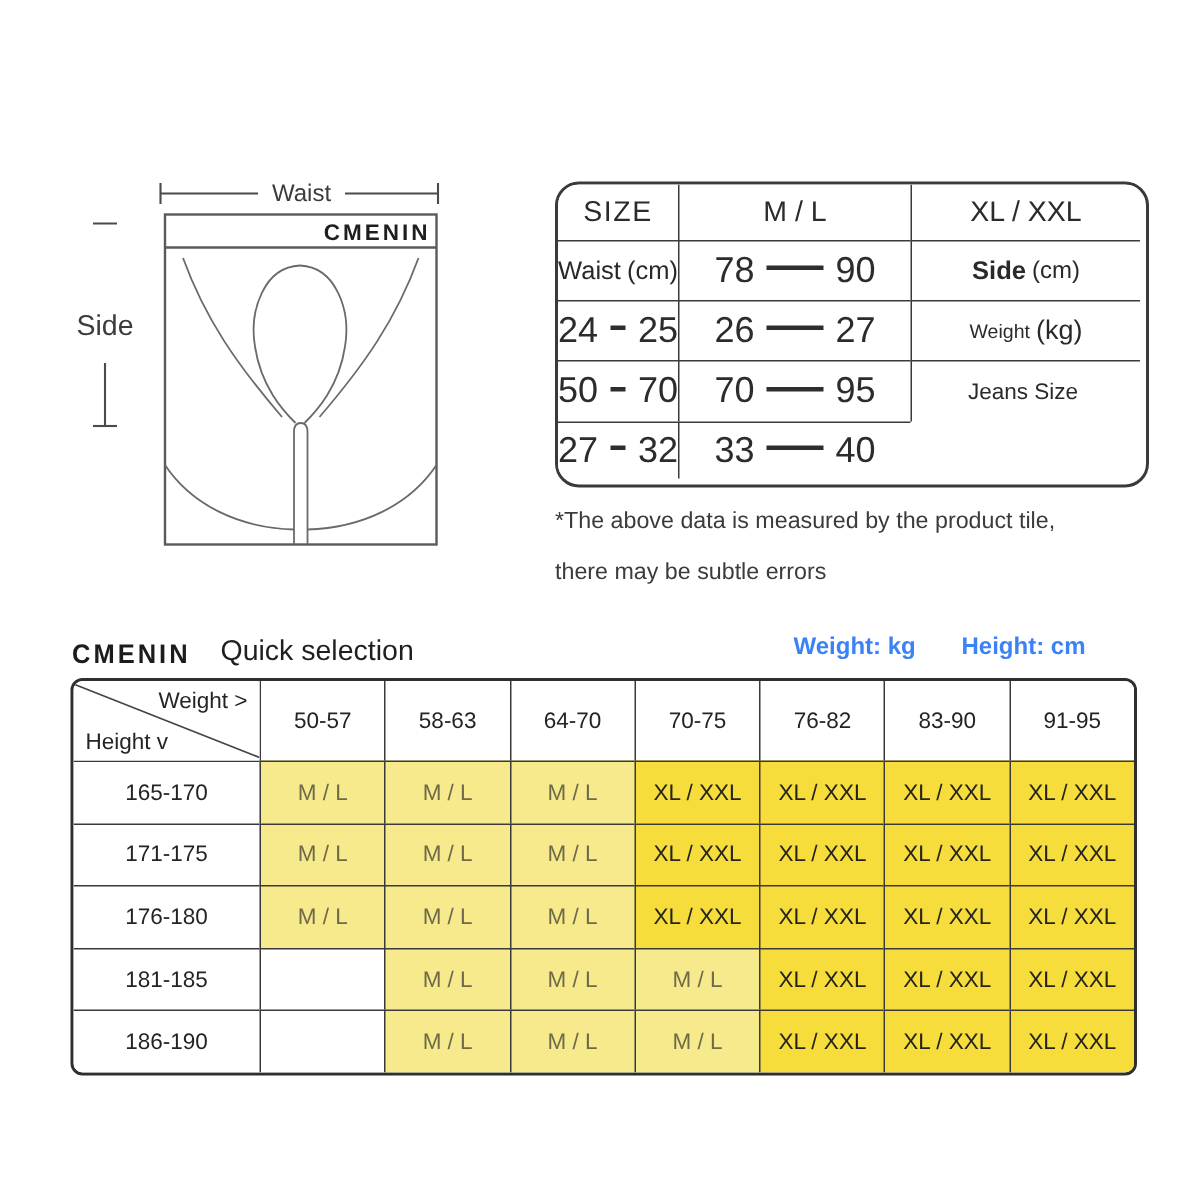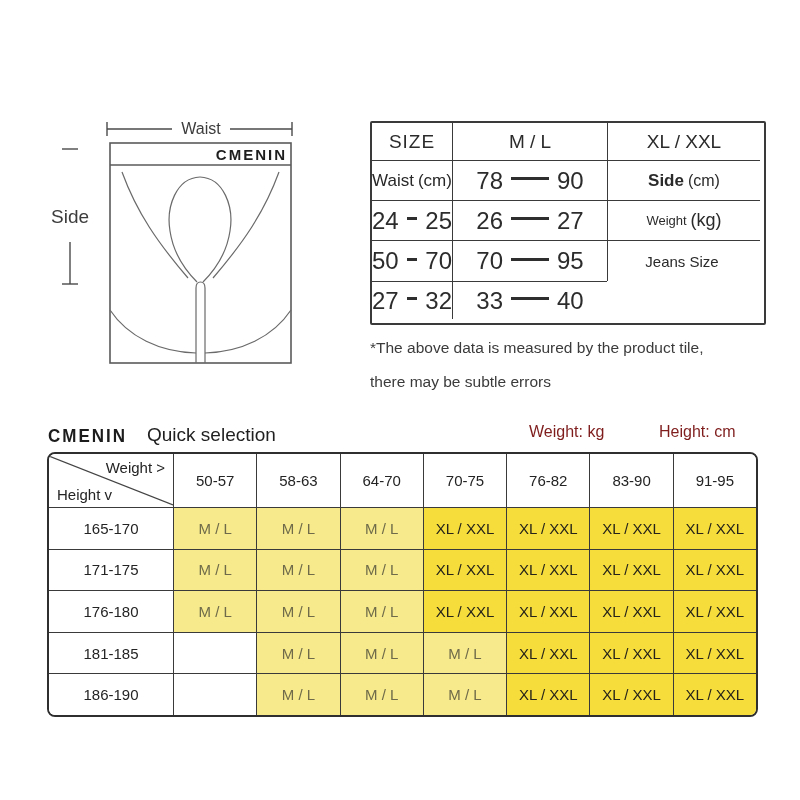--- a/index.html
+++ b/index.html
@@ -8,21 +8,21 @@
     font-family:"Liberation Sans",sans-serif;color:#333;overflow:hidden;
   }
   
   #diagram-svg{position:absolute;left:40px;top:115px;}
   .dimtext{fill:#3c3c3c;font-size:16px;}
   .sidetext{fill:#3c3c3c;font-size:19px;}
   .bandbrand{fill:#1e1e1e;font-size:15px;font-weight:bold;letter-spacing:2px;}
   
   .size-table{
     position:absolute;left:370px;top:121px;width:392px;height:200px;
-    border:2px solid #3a3a3a;border-radius:2px;overflow:hidden;
+    border:2px solid #3a3a3a;border-radius:16px;overflow:hidden;
     display:grid;grid-template-columns:80px 155px 153px;
     grid-template-rows:37px 40px 40px 41px 38px;
   }
   .size-table>div{
     display:flex;align-items:center;justify-content:center;
     border-left:1.5px solid #3a3a3a;border-top:1.5px solid #3a3a3a;
     background:#fff;
   }
   .size-table>div:nth-child(3n+1){border-left:none;}
   .size-table>div:nth-child(-n+3){border-top:none;}
@@ -36,23 +36,23 @@
   .slabel.row-1 .unit{font-size:16px;}
   .slabel.row-2 .lbl{font-size:13px;}
   .slabel.row-2 .unit{font-size:18px;}
   .slabel.row-3{font-size:15px;}
   .slabel{color:#2a2a2a;}
   
   .note{position:absolute;left:370px;top:331px;width:410px;font-size:15.5px;color:#3b3b3b;line-height:34px;}
   
   .brand-logo{position:absolute;left:48px;top:427px;font-size:17px;font-weight:bold;letter-spacing:2px;color:#1c1c1c;transform:scaleY(1.05);}
   .quick-title{position:absolute;left:147px;top:424px;font-size:19px;font-weight:normal;color:#1f1f1f;}
-  .unit-label{position:absolute;top:423px;font-size:16px;font-weight:normal;color:#7f1d1d;}
+  .unit-label{position:absolute;top:423px;font-size:16px;font-weight:bold;color:#3b82f6;}
   .unit-weight{left:529px;}
-  .unit-height{left:659px;}
+  .unit-height{left:641px;}
   
   .qtable{
     position:absolute;left:47px;top:452px;width:707px;height:261px;
     border:2px solid #2f2f2f;border-radius:8px;overflow:hidden;
     display:grid;grid-template-columns:124px repeat(7,1fr);
     grid-template-rows:53px repeat(5,1fr);
   }
   .qtable>div{
     display:flex;align-items:center;justify-content:center;
     border-left:1.5px solid #3a3a3a;border-top:1.5px solid #3a3a3a;

